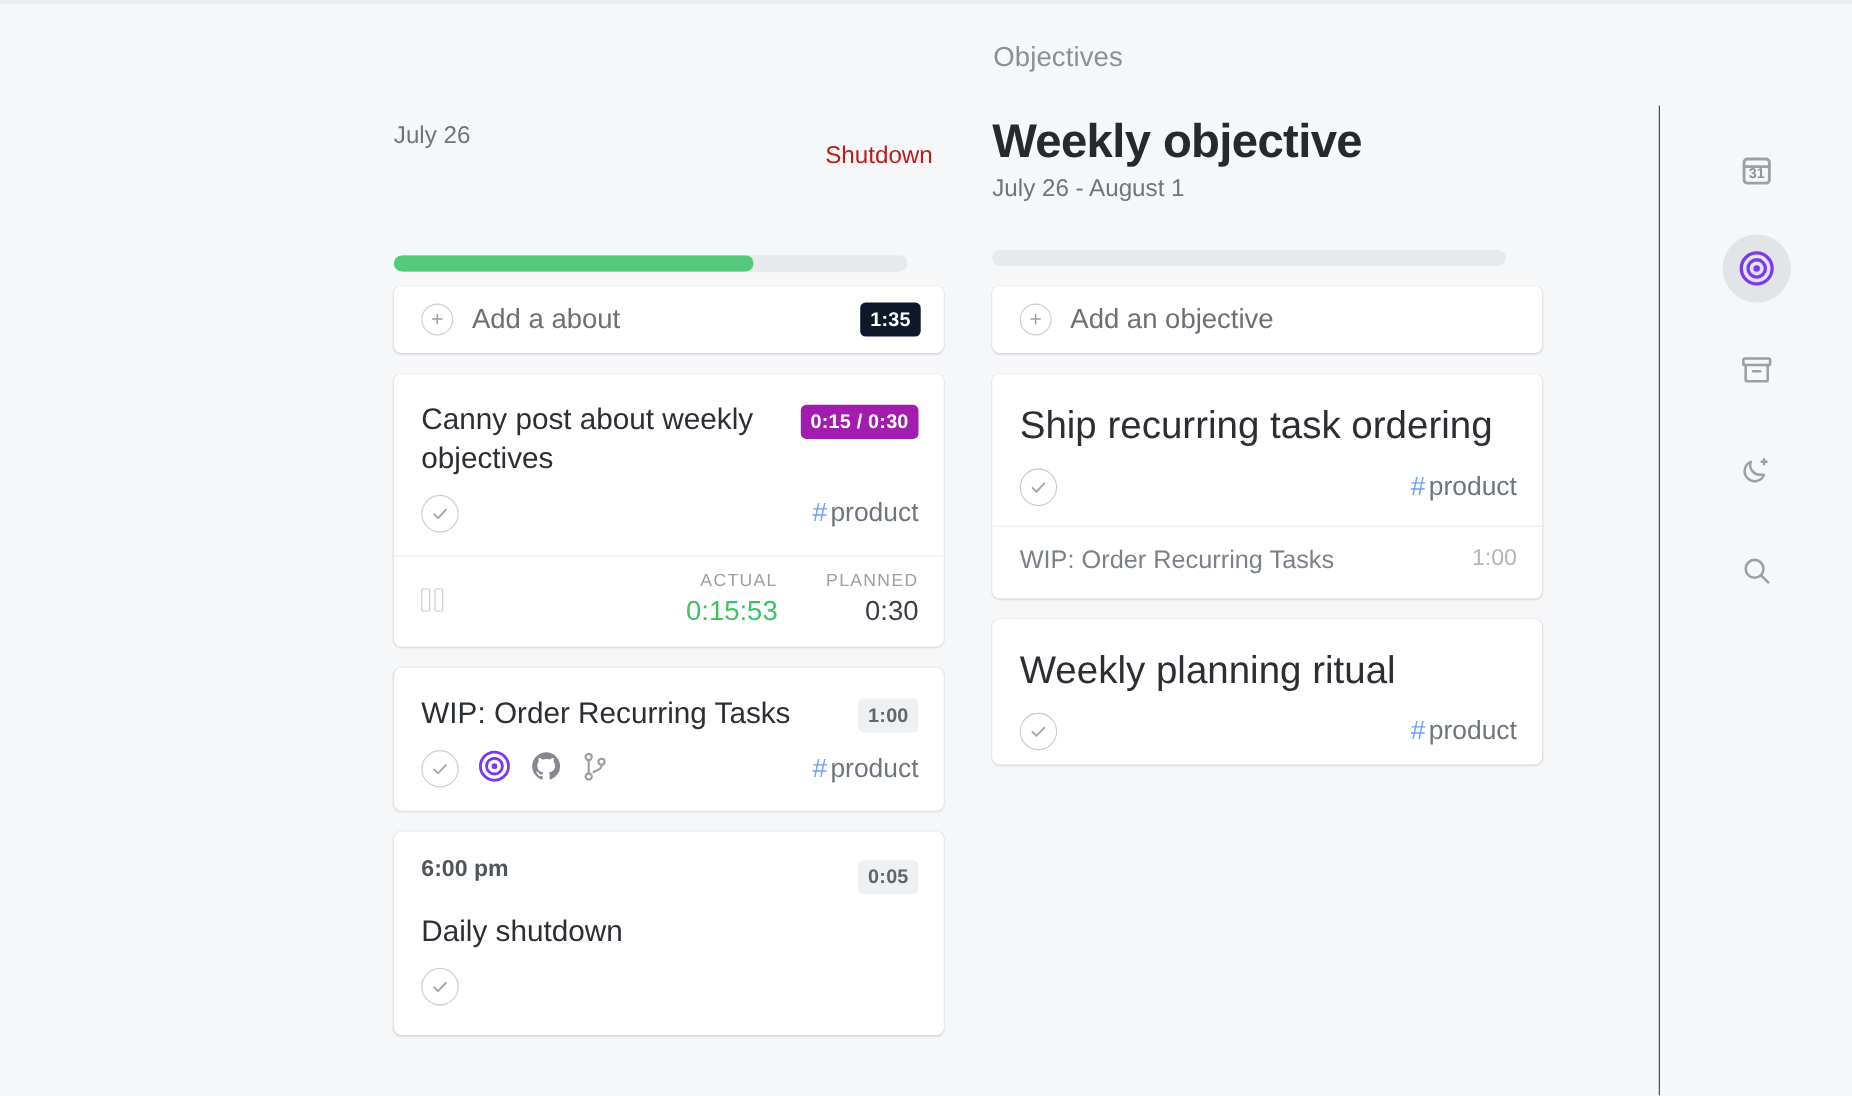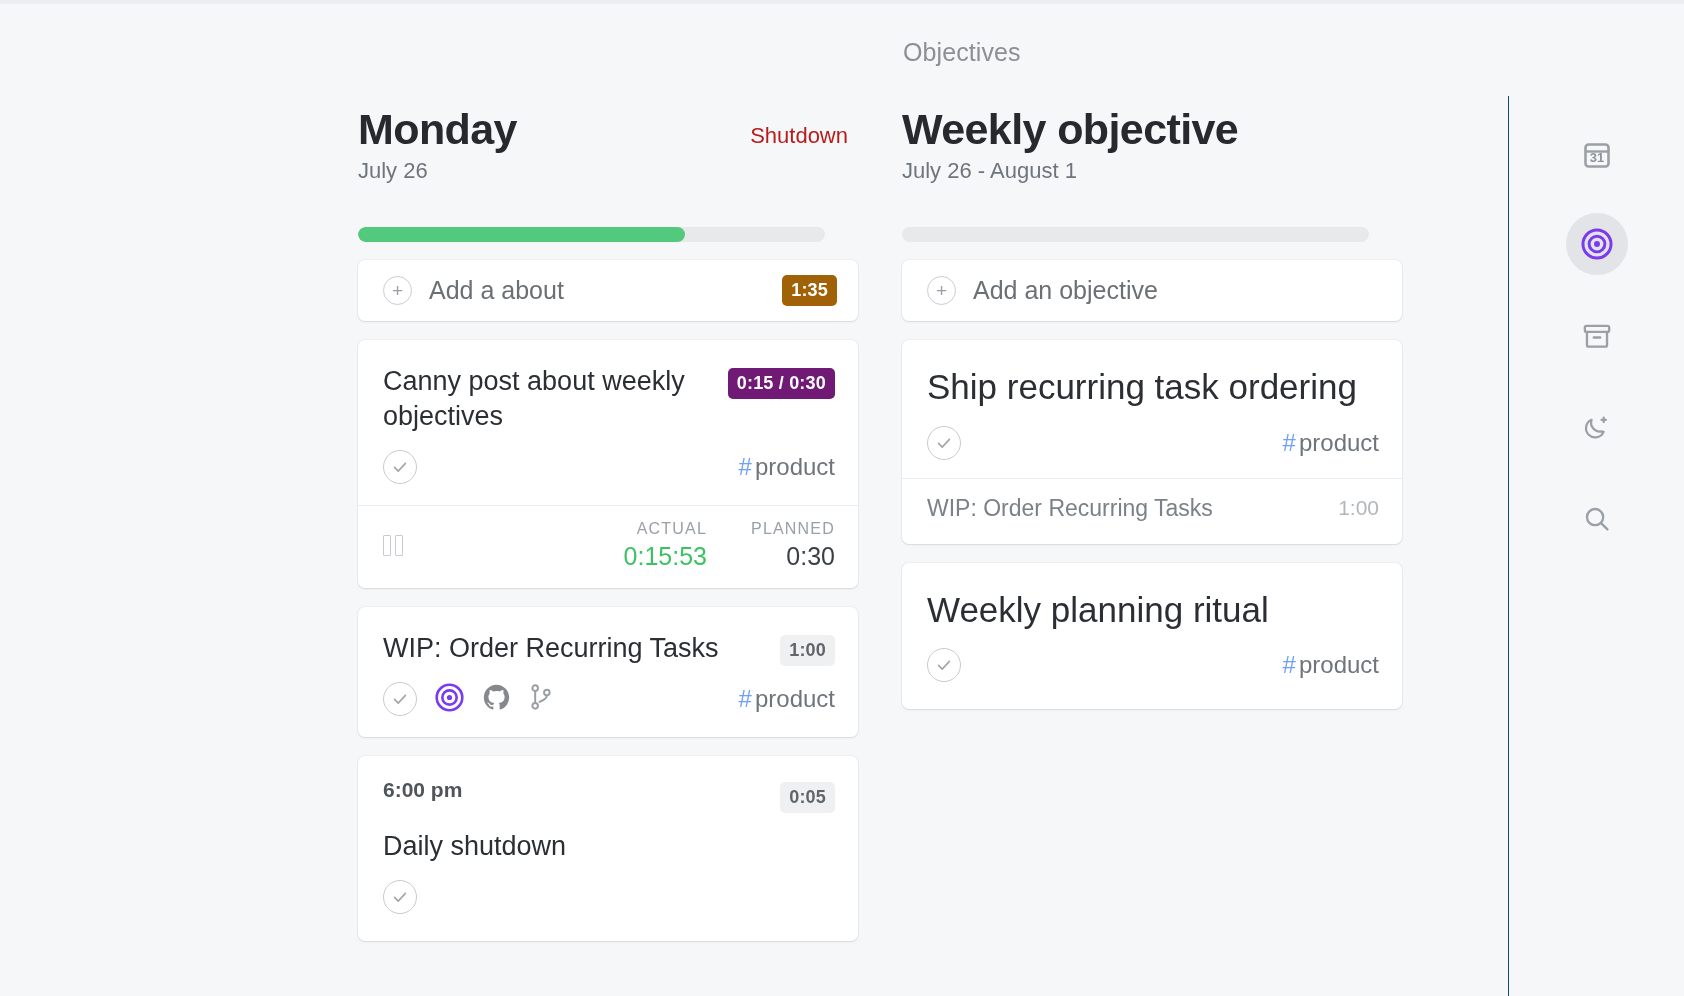--- a/index.html
+++ b/index.html
@@ -64,23 +64,23 @@
     display:flex; align-items:center; justify-content:center;
     font-size:19px; line-height:1; flex:none; font-weight:400;
   }
   .add-label{ margin-left:17px; font-size:25px; color:#6b7075; }
   .spacer{ flex:1 1 auto; }
 
   .chip{
     font-size:18px; font-weight:700; border-radius:5px; padding:5px 9px;
     letter-spacing:.2px; white-space:nowrap;
   }
-  .chip-grey-solid{ background:#a16207; color:#fff; }
+  .chip-grey-solid{ background:#0f172a; color:#fff; }
   .chip-grey-soft{ background:#eef0f2; color:#5f656b; }
-  .chip-green{ background:#701a75; color:#fff; }
+  .chip-green{ background:#a21caf; color:#fff; }
 
   
   .task{ padding:24px 23px 20px 25px; position:relative; }
   .task-title-row{ display:flex; align-items:flex-start; gap:14px; }
   .task-title{
     font-size:27px; color:#2b2f34; line-height:1.30; font-weight:400;
     flex:1 1 auto;
   }
   .task-title-row .chip{ margin-top:4px; flex:none; }
 
@@ -145,21 +145,20 @@
 </head>
 <body>
 
 <div class="app">
   <div class="top-hairline"></div>
 
   <div class="section-label">Objectives</div>
 
   <div class="col col-day">
     <div class="col-head">
-      <div class="col-title">Monday</div>
       <div class="col-sub">July 26</div>
       <div class="col-badge-right">Shutdown</div>
       <div class="progress">
         <span style="width:70%"></span>
       </div>
     </div>
 
     <div class="col-body">
 
       <div class="card add">
@@ -306,21 +305,21 @@
             </span>
           </div>
           <div class="obj-sub-row">
             <span class="obj-sub-title">WIP: Order Recurring Tasks</span>
             <span class="obj-sub-time">1:00</span>
           </div>
         </div>
       </div>
 
       <div class="card">
-        <div class="obj" style="padding-bottom:26px;">
+        <div class="obj" style="padding-bottom:12px;">
           <div class="obj-title">Weekly planning ritual</div>
           <div class="task-meta">
             <span class="check-circle">
               <svg viewBox="0 0 20 20" fill="none" stroke="#a3a8ae" stroke-width="1.9" stroke-linecap="round" stroke-linejoin="round">
                   <polyline points="4,10.5 8,14.5 16,6"></polyline>
                 </svg>
             </span>
             <span class="spacer"></span>
             <span class="tag">
               <span class="hash">#</span>

